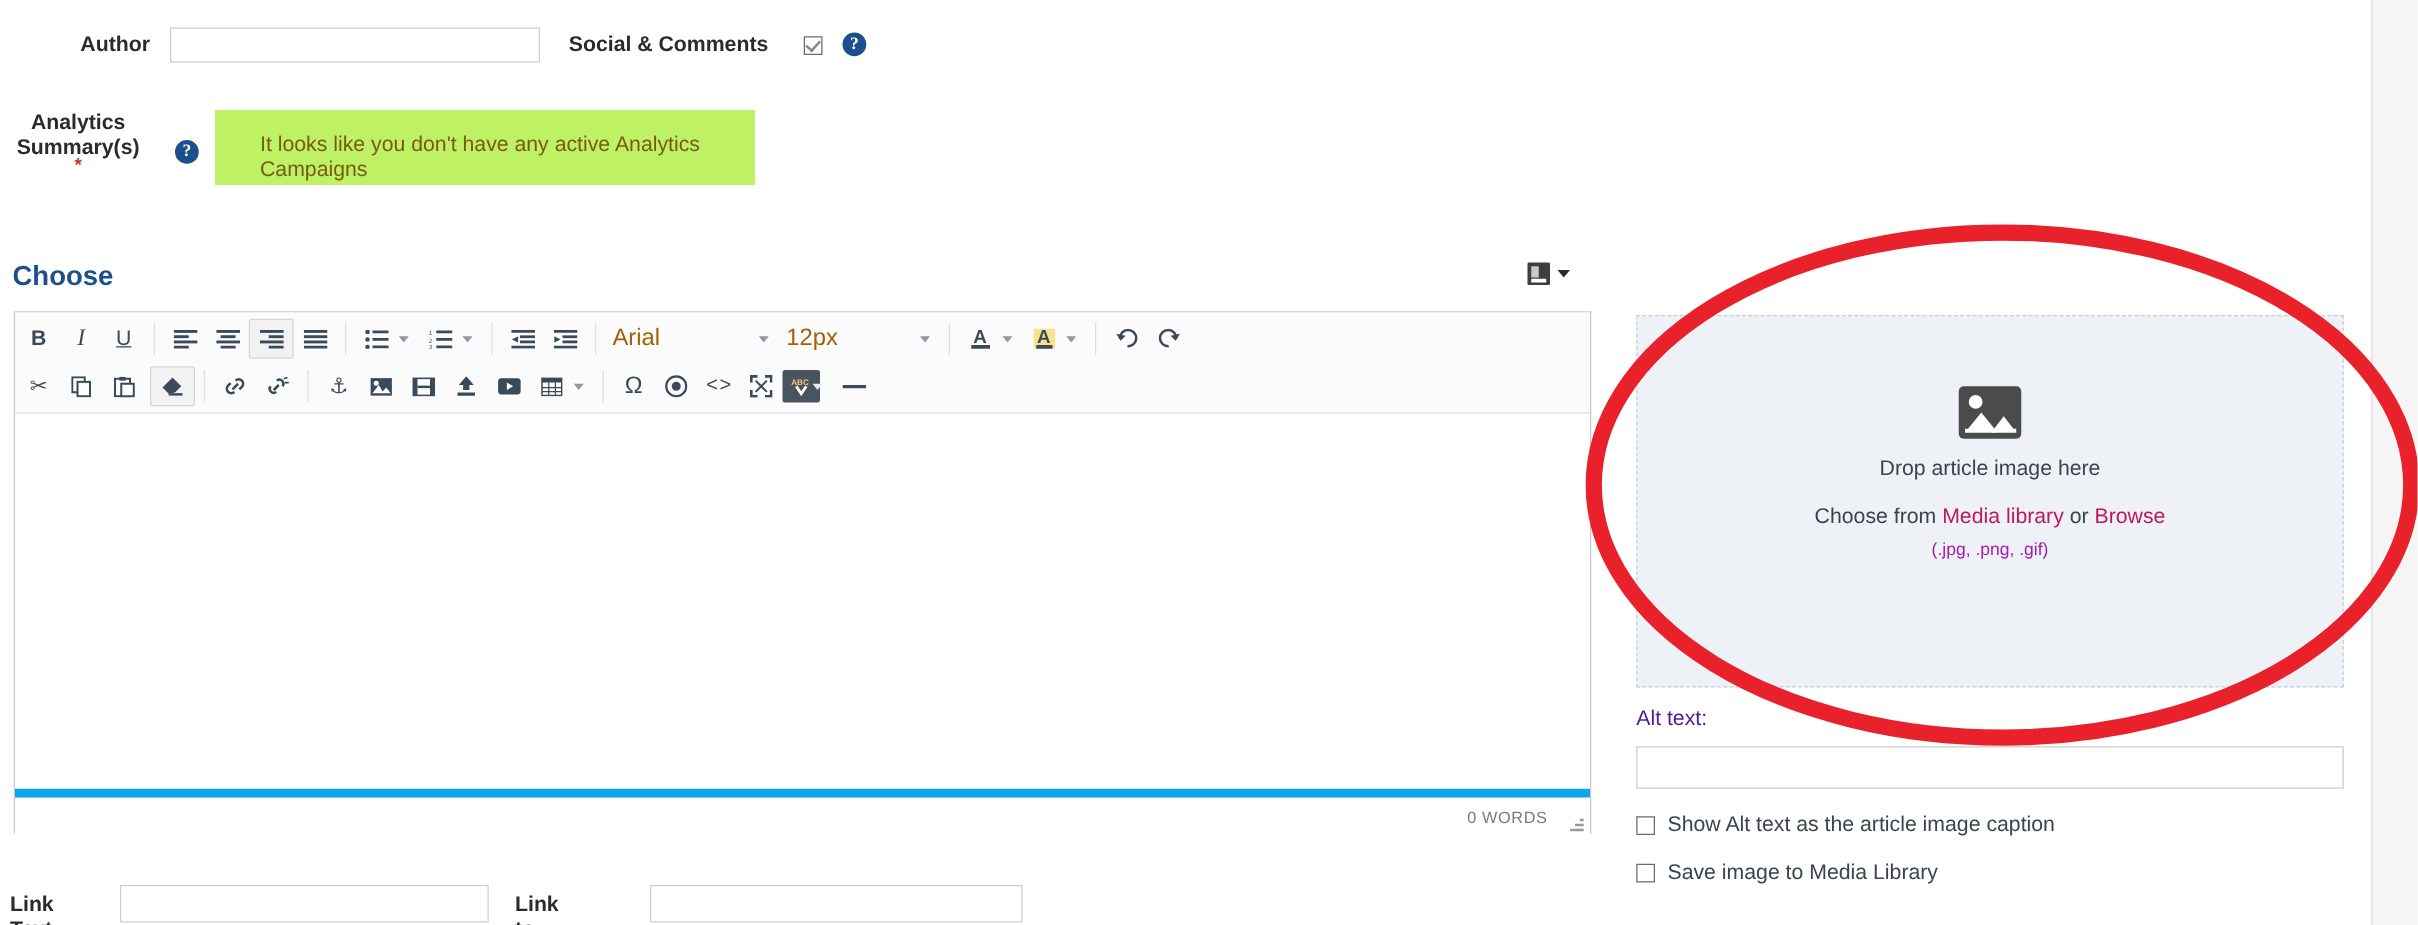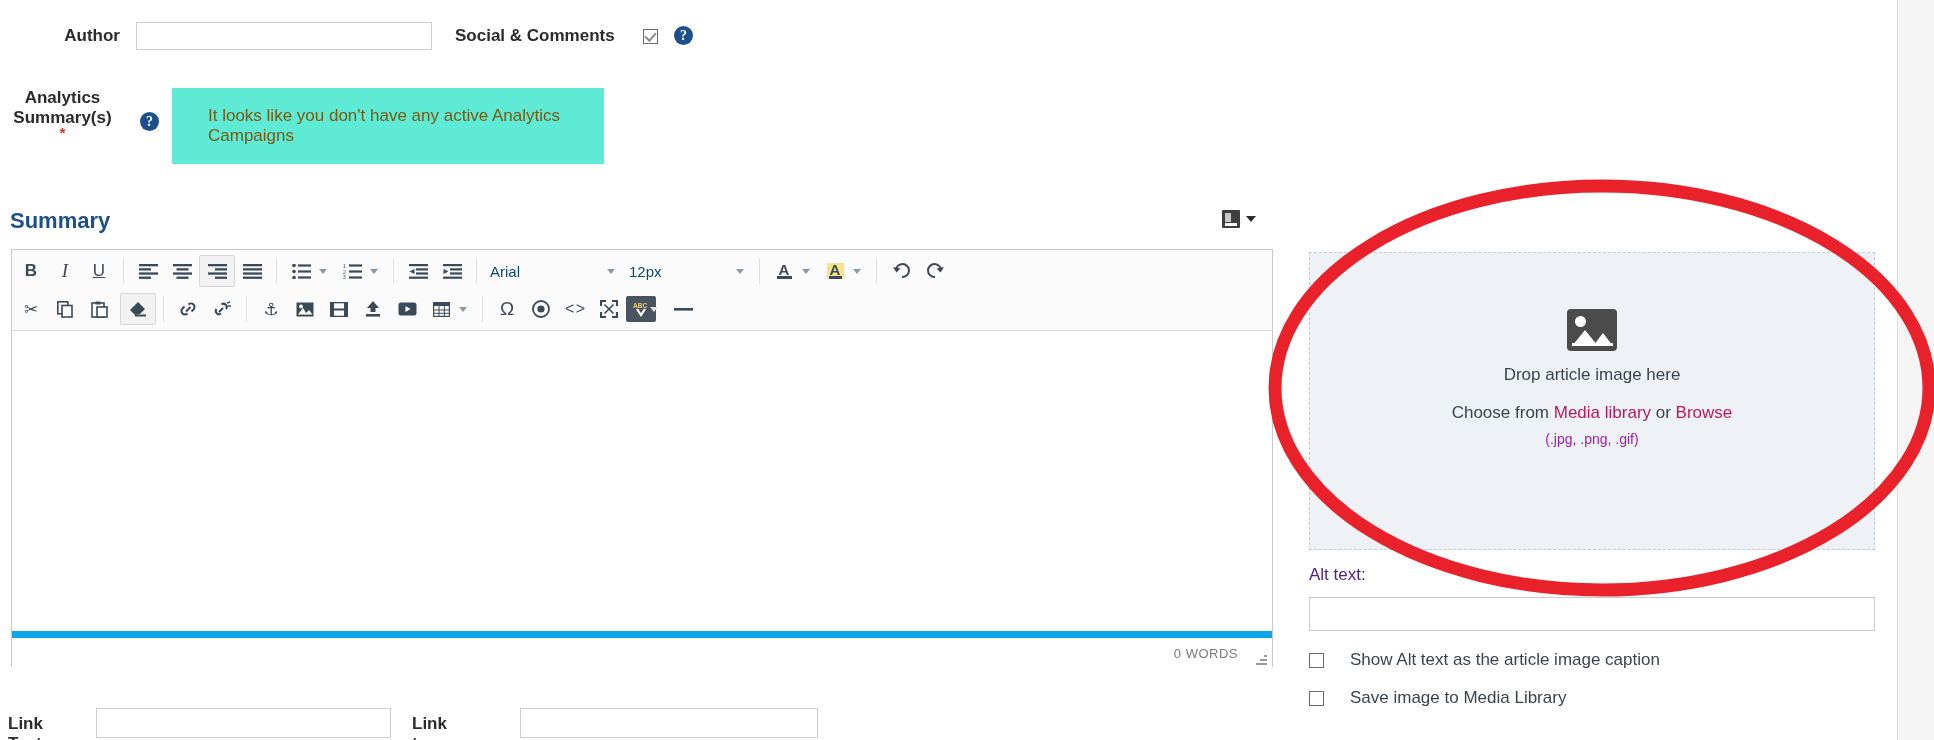--- a/index.html
+++ b/index.html
@@ -48,22 +48,22 @@
 
   
   .analytics-row{position:absolute;left:0;top:88px;width:760px;}
   .analytics-label{
     position:absolute;left:0;top:0;width:125px;text-align:center;
     line-height:20px;
   }
   .req-star{color:#d93025;font-size:15px;display:block;line-height:10px;}
   .help-analytics{position:absolute;left:140px;top:24px;}
   .analytics-banner{
-    position:absolute;left:172px;top:0;width:432px;height:76px;
-    background:#5eead4;box-sizing:border-box;
+    position:absolute;left:172px;top:0;width:432px;height:60px;
+    background:#bef264;box-sizing:border-box;
   }
   .analytics-banner span{
     position:absolute;left:36px;top:18px;font-size:17px;color:#7a5a12;
   }
 
   
   .summary-head{
     position:absolute;left:10px;top:208px;font-size:22px;font-weight:bold;
     color:#1c4f8b;
   }
@@ -102,21 +102,21 @@
   }
   .btn.active{border:1px solid #d6d6d6;background:#f2f2f2;border-radius:2px;}
   .btn.dark{background:#4a5360;border-radius:2px;width:30px;height:26px;}
   .mini-caret{
     width:0;height:0;border-left:4px solid transparent;border-right:4px solid transparent;
     border-top:5px solid #8b99a8;margin:0 8px 0 1px;
   }
   .mini-caret.light{border-top-color:#ffffff;}
   .selbox{
     height:26px;display:flex;align-items:center;justify-content:space-between;
-    font-size:15px;color:#0c4a6e;padding:0 6px;
+    font-size:19px;color:#a16207;padding:0 6px;
   }
   .selbox .lbl{white-space:nowrap;}
   .ed-body{height:300px;background:#ffffff;}
   .ed-status{
     height:30px;border-top:7px solid #0ea5e9;position:relative;background:#ffffff;
   }
   .wordcount{
     position:absolute;right:34px;top:8px;font-size:13px;color:#7b7b7b;
     letter-spacing:.5px;
   }
@@ -170,21 +170,21 @@
   .dz-t2{font-size:17px;color:#3a4450;}
   .dz-t2 a{color:#be185d;text-decoration:none;}
   .dz-t3{font-size:14px;color:#a21caf;margin-top:8px;}
 
   
   .alt-label{position:absolute;left:1309px;top:565px;font-size:17px;color:#4c1d95;}
   .alt-input{
     position:absolute;left:1309px;top:597px;width:566px;height:34px;
     border:1px solid #cbcbcb;background:#ffffff;box-sizing:border-box;
   }
-  .cb-row{position:absolute;left:1309px;display:flex;align-items:center;gap:26px;font-size:17px;color:#3a4450;}
+  .cb-row{position:absolute;left:1309px;display:flex;align-items:center;gap:10px;font-size:17px;color:#3a4450;}
   .cb-row.r1{top:650px;}
   .cb-row.r2{top:688px;}
   .cbox{
     width:15px;height:15px;border:1px solid #6b6b6b;background:#ffffff;box-sizing:border-box;
   }
 
   
   .annot{
     position:absolute;left:1266px;top:178px;width:672px;height:420px;
     pointer-events:none;
@@ -210,21 +210,21 @@
       <span>Analytics</span><br>
       <span>Summary(s)</span>
       <span class="req-star">*</span>
     </div>
     <div class="help-icon help-analytics">?</div>
     <div class="analytics-banner">
       <span>It looks like you don't have any active Analytics Campaigns</span>
     </div>
   </div>
 
-  <div class="summary-head">Summary</div>
+  <div class="summary-head">Choose</div>
   <div class="summary-tool">
     <span class="tpl-icon"></span>
     <span class="caret"></span>
   </div>
 
   <div class="editor">
 
     <div class="tb">
 
       <div class="tb-row">

